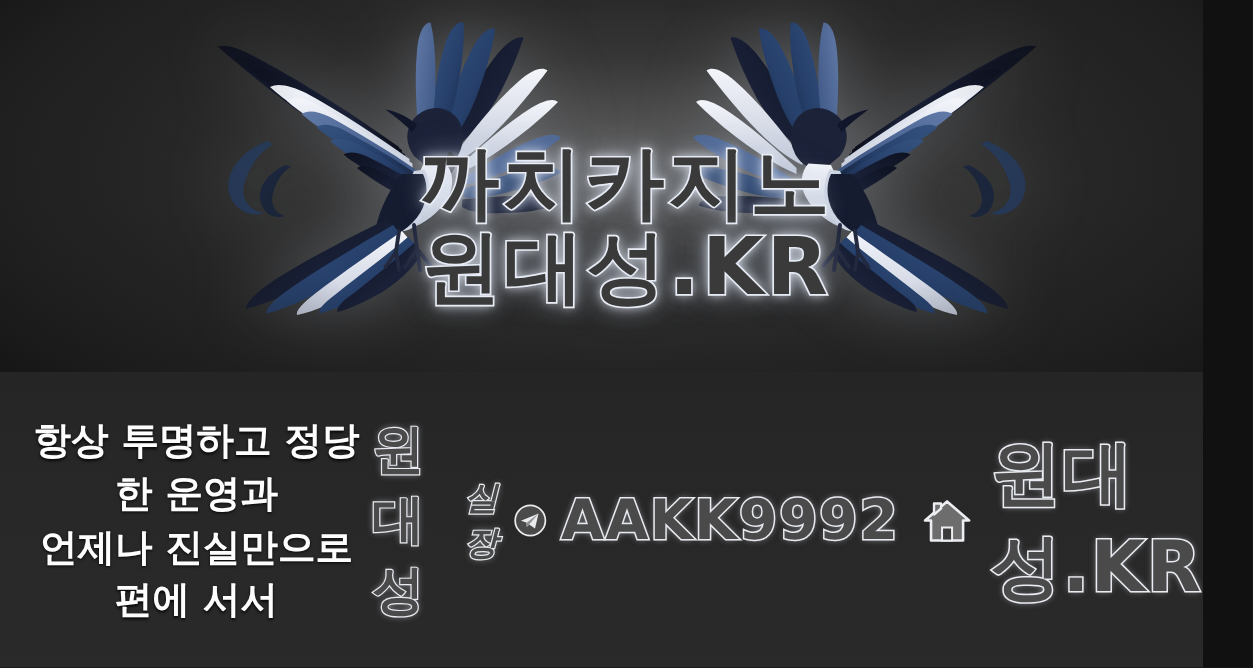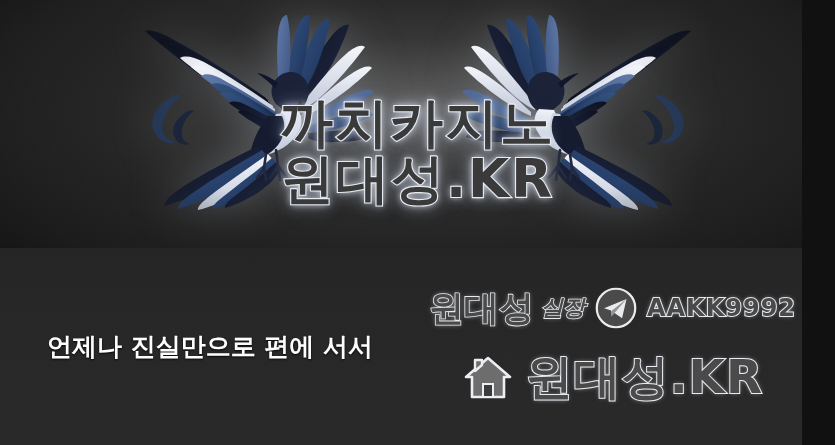--- a/index.html
+++ b/index.html
@@ -98,41 +98,41 @@
     color: #fdfdfd;
     letter-spacing: 0px;
     text-shadow: 0 1px 2px rgba(0,0,0,0.85);
   }
 
   .bottom-right {
     flex: 1;
     padding-right: 16px;
     box-sizing: border-box;
     display: flex;
-    flex-direction: column;
+    flex-direction: row;
     align-items: center;
     gap: 14px;
   }
   .contact-row {
     display: flex;
     align-items: center;
     justify-content: center;
     gap: 9px;
   }
   .outline-text {
     font-family: "DejaVu Sans", sans-serif;
     font-weight: bold;
     color: #4a4a4a;
     -webkit-text-stroke: 1.6px #e9ebee;
     paint-order: stroke fill;
     text-shadow: 0 0 5px rgba(225,230,240,0.55);
   }
   .name-main { font-size: 35px; letter-spacing: 0px; }
   .name-role { font-size: 22px; margin-left: -2px; font-style: italic; }
-  .handle    { font-size: 24px; letter-spacing: 1px; -webkit-text-stroke: 2px #e9ebee; }
+  .handle    { font-size: 37px; letter-spacing: 1px; -webkit-text-stroke: 2px #e9ebee; }
   .site-row  { display: flex; align-items: center; justify-content: center; gap: 12px; }
   .site-text { font-size: 47px; letter-spacing: 1px; -webkit-text-stroke: 2px #eceef2; }
 
   .tg-icon   { width: 44px; height: 44px; display:block; }
   .home-icon { width: 52px; height: 48px; display:block; }
 </style>
 </head>
 <body>
 
 <div id="ad-banner">
@@ -270,20 +270,21 @@
 
     <div class="logo-wrap">
       <span class="logo-line l1">까치카지노</span>
       <span class="logo-line l2">원대성.KR</span>
     </div>
   </div>
 
   <div class="bottom">
 
     <div class="bottom-left">
+      <span class="slogan-line">항상 투명하고 정당한 운영과</span>
       <span class="slogan-line">언제나 진실만으로 편에 서서</span>
     </div>
 
     <div class="bottom-right">
 
       <div class="contact-row">
         <span class="outline-text name-main">원대성</span>
         <span class="outline-text name-role">실장</span>
         <svg class="tg-icon" viewBox="0 0 48 48">
           <circle cx="24" cy="24" r="21" fill="#4a4a4a" stroke="#e9ebee" stroke-width="2.4"></circle>

